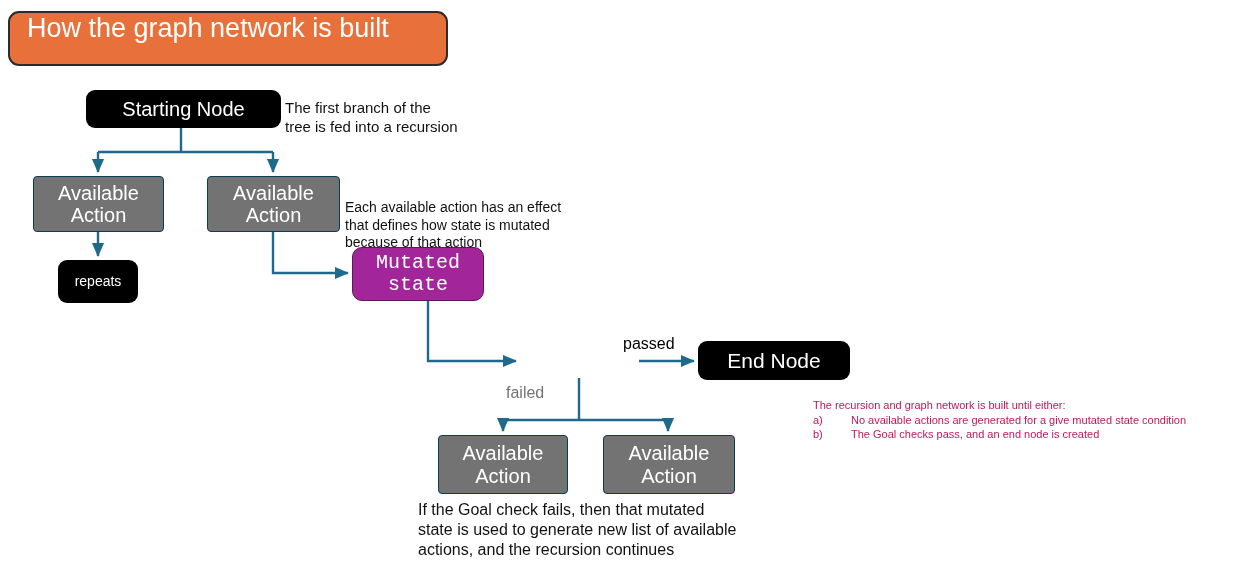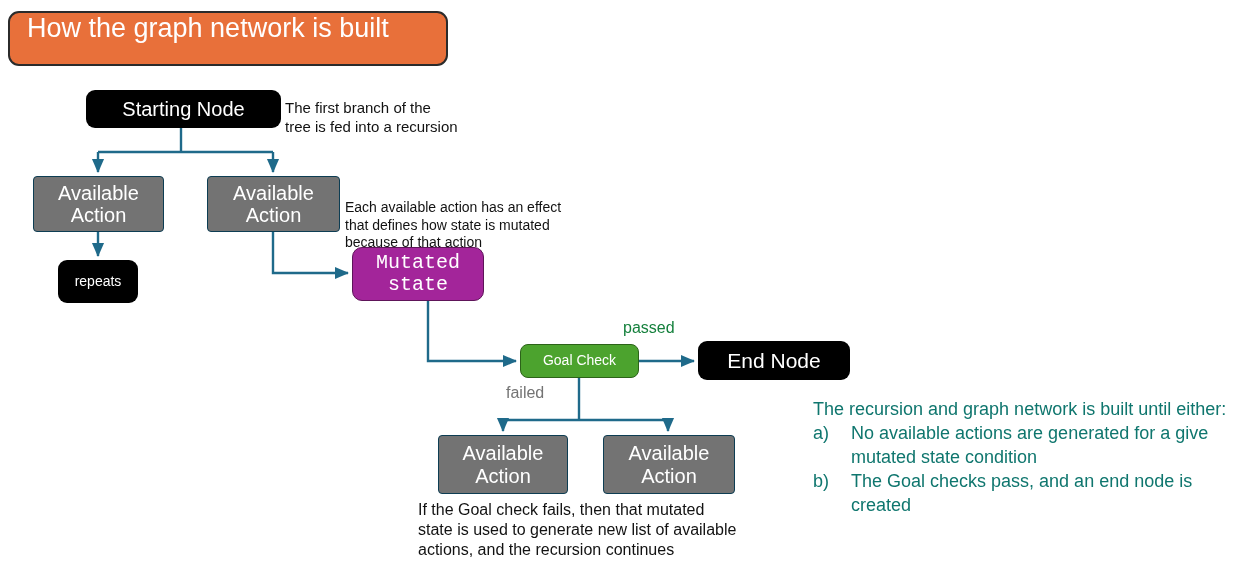--- a/index.html
+++ b/index.html
@@ -107,30 +107,30 @@
     line-height: 1.25;
     white-space: pre-line;
   }
   .note-start   { left: 285px; top: 99px;  font-size: 15px; }
   .note-action  { left: 345px; top: 176px; font-size: 14px; margin-top: 23px; }
   .note-mutated { left: 520px; top: 276px; font-size: 14px; }
   .note-fail    { left: 418px; top: 500px; font-size: 16px; }
 
   
   .edge-label { position: absolute; font-size: 16px; }
-  .lbl-passed { left: 623px; top: 319px; color: #15803d; }
+  .lbl-passed { left: 623px; top: 335px; color: #000000; }
   .lbl-failed { left: 506px; top: 384px; color: #737373; }
 
   
   .summary {
     position: absolute;
     left: 813px; top: 398px;
     width: 420px;
-    color: #0f766e;
-    font-size: 18px;
+    color: #be185d;
+    font-size: 11px;
     line-height: 1.33;
   }
   .summary-lead { margin: 0 0 0 0; }
   .summary-list { margin: 0; padding: 0; list-style: none; }
   .summary-item { display: flex; align-items: flex-start; }
   .summary-marker { width: 38px; flex: 0 0 38px; }
   .summary-text { flex: 1 1 auto; }
 </style>
 </head>
 <body>
@@ -175,21 +175,20 @@
 Action</div>
 
   <div class="node n-action n-act-2">Available
 Action</div>
 
   <div class="node n-repeats">repeats</div>
 
   <div class="node n-mutated">Mutated
 state</div>
 
-  <div class="node n-goal">Goal Check</div>
 
   <div class="node n-end">End Node</div>
 
   <div class="node n-action n-act-3">Available
 Action</div>
 
   <div class="node n-action n-act-4">Available
 Action</div>
 
   <div class="edge-label lbl-passed">passed</div>

